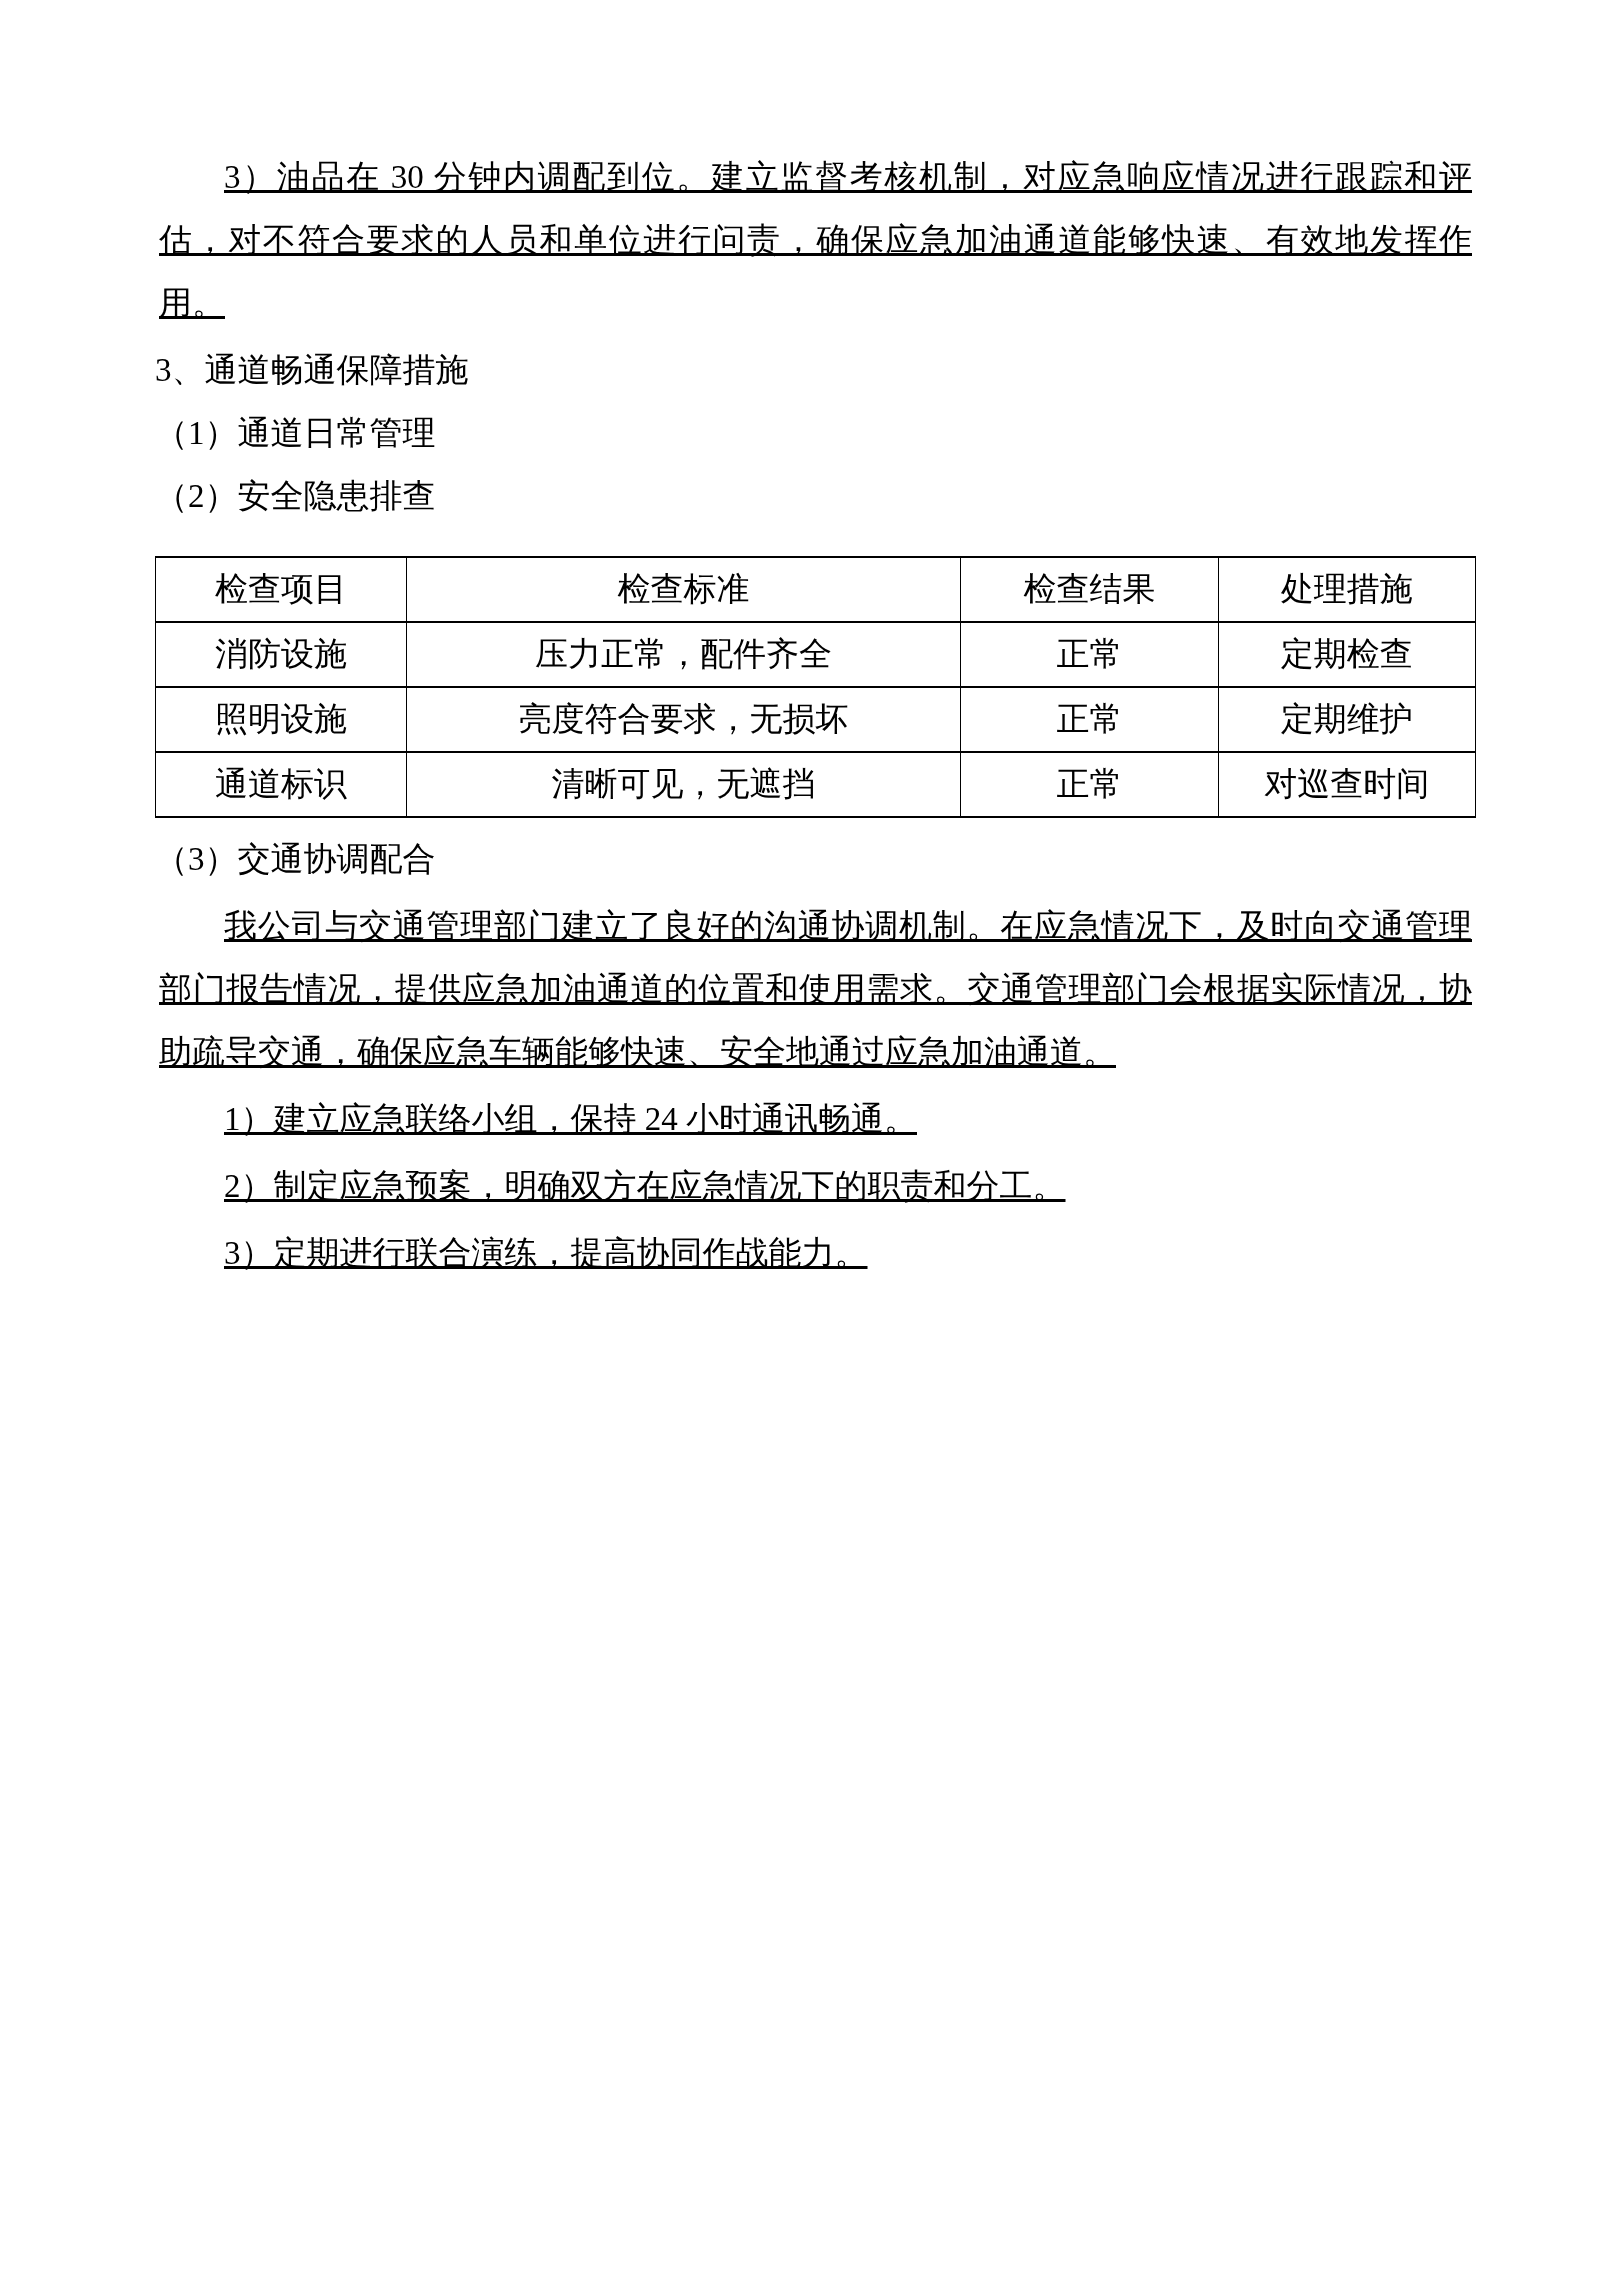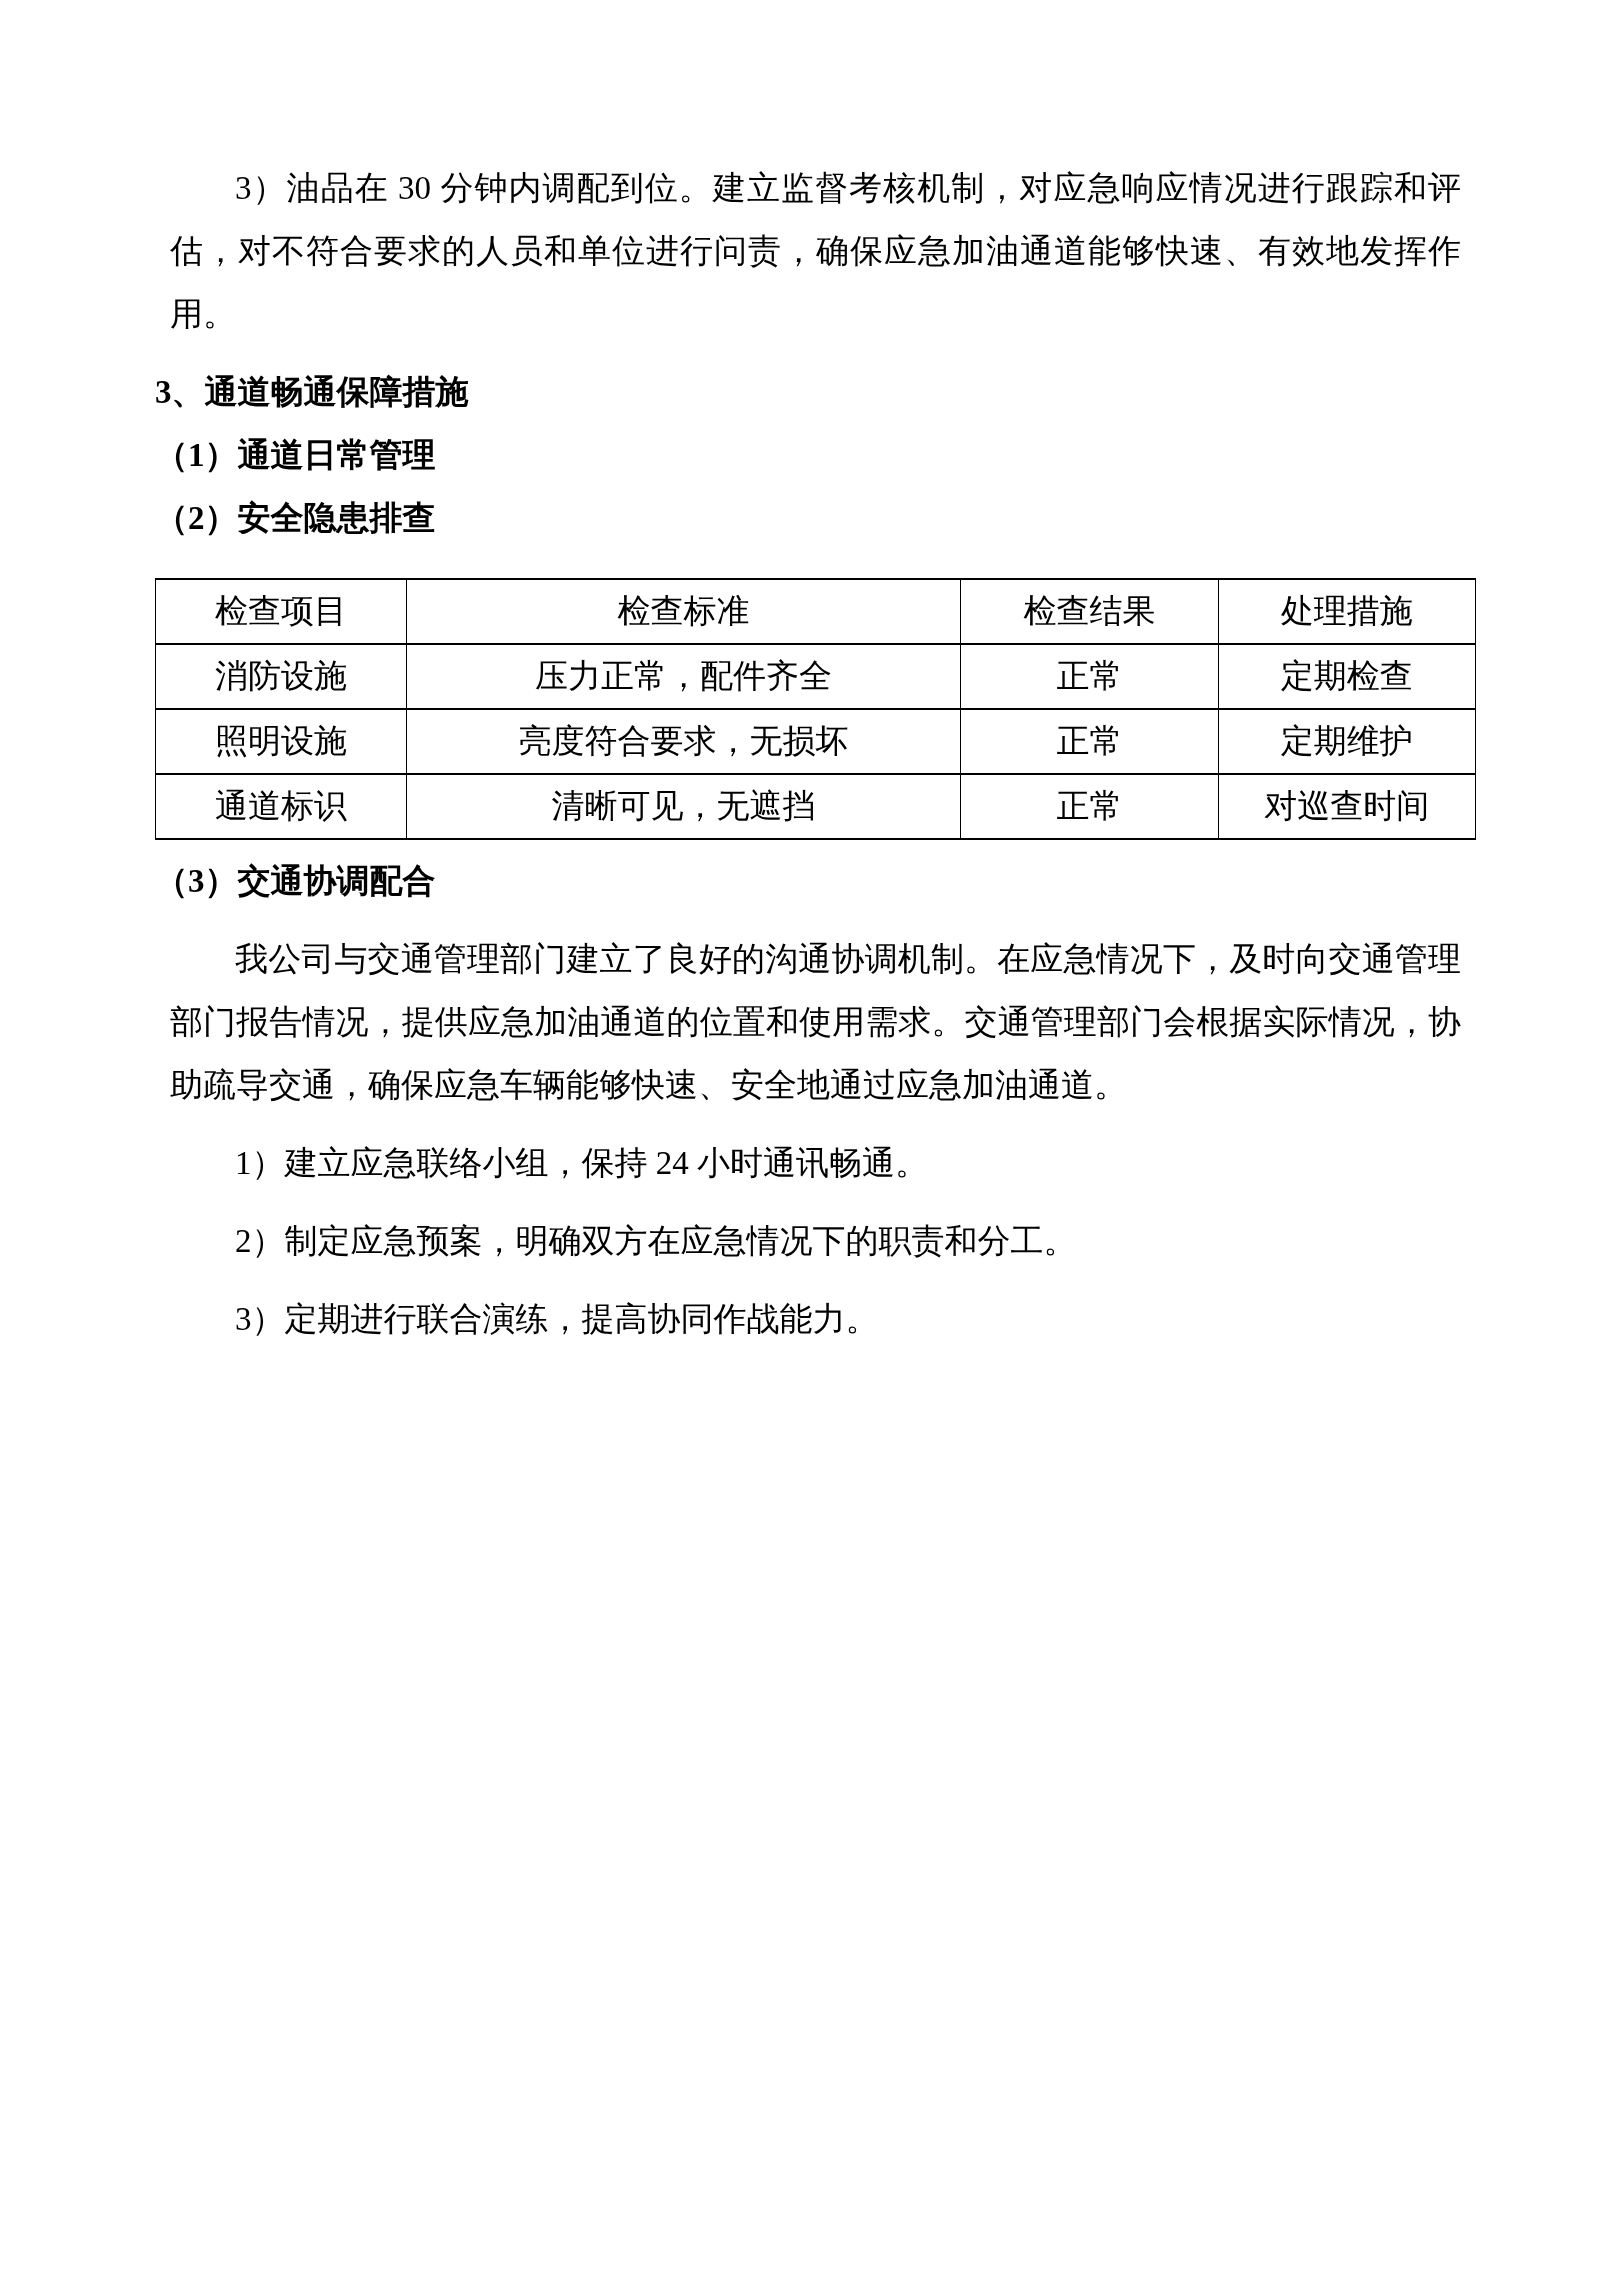--- a/index.html
+++ b/index.html
@@ -18,28 +18,29 @@
   }
   .content {
     position: absolute;
     left: 155px;
     top: 142px;
     width: 1321px;
     font-size: 33px;
     line-height: 63px;
   }
   .para {
-    margin: 15px;
+    margin: 4px;
     text-align: justify;
     text-indent: 65px;
     word-break: normal;
+    text-decoration: underline;
   }
   .heading {
     margin: 0;
-    font-weight: bold;
+    font-weight: normal;
     text-align: left;
     text-indent: 0;
   }
   table.inspection {
     width: 100%;
     table-layout: fixed;
     border-collapse: collapse;
     margin: 27.5px 0 10.5px 0;
     border-radius: 18px;
   }

